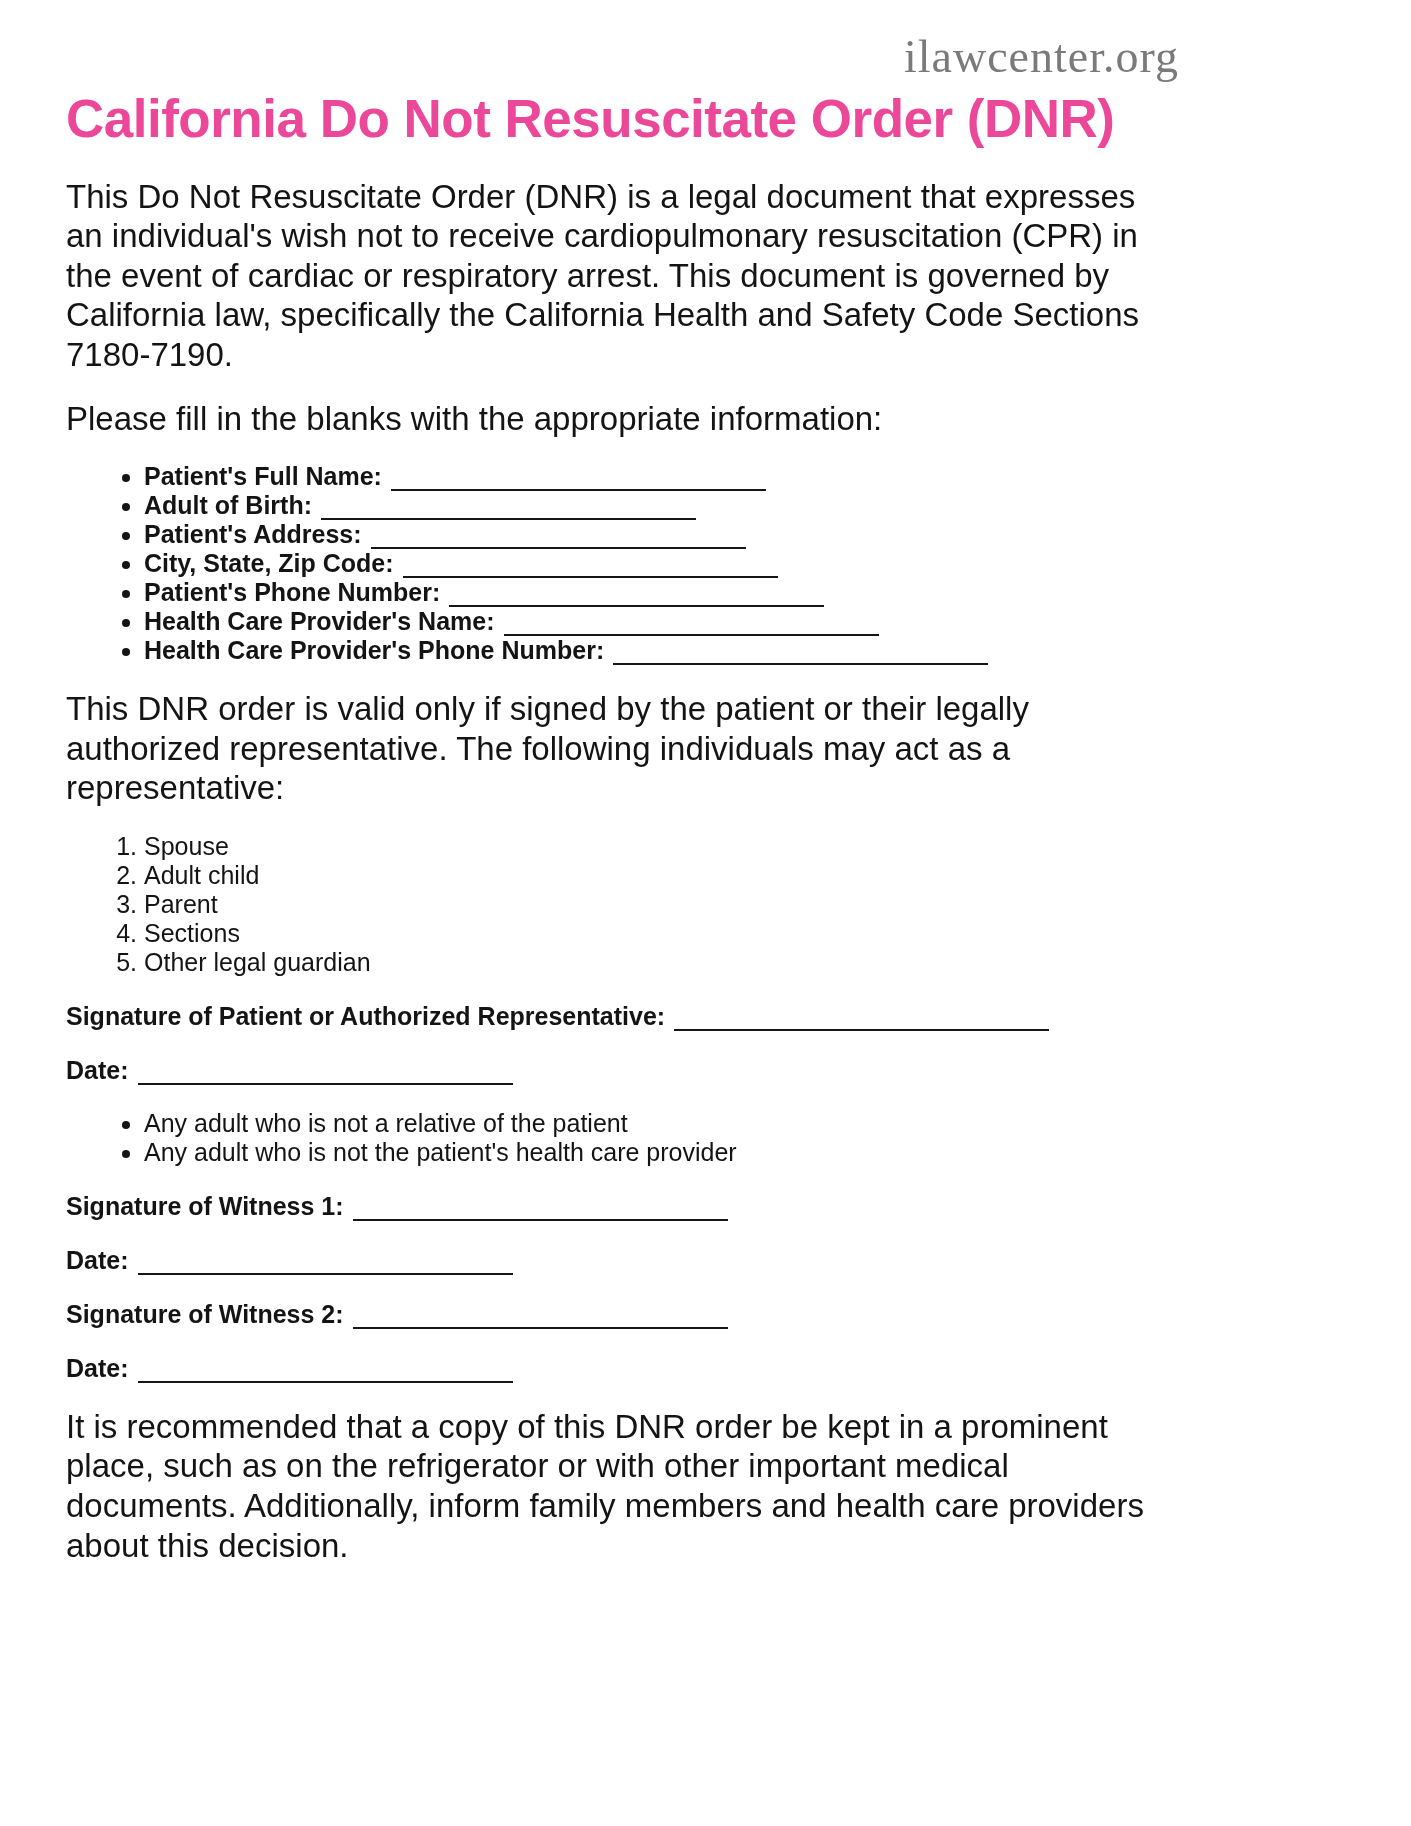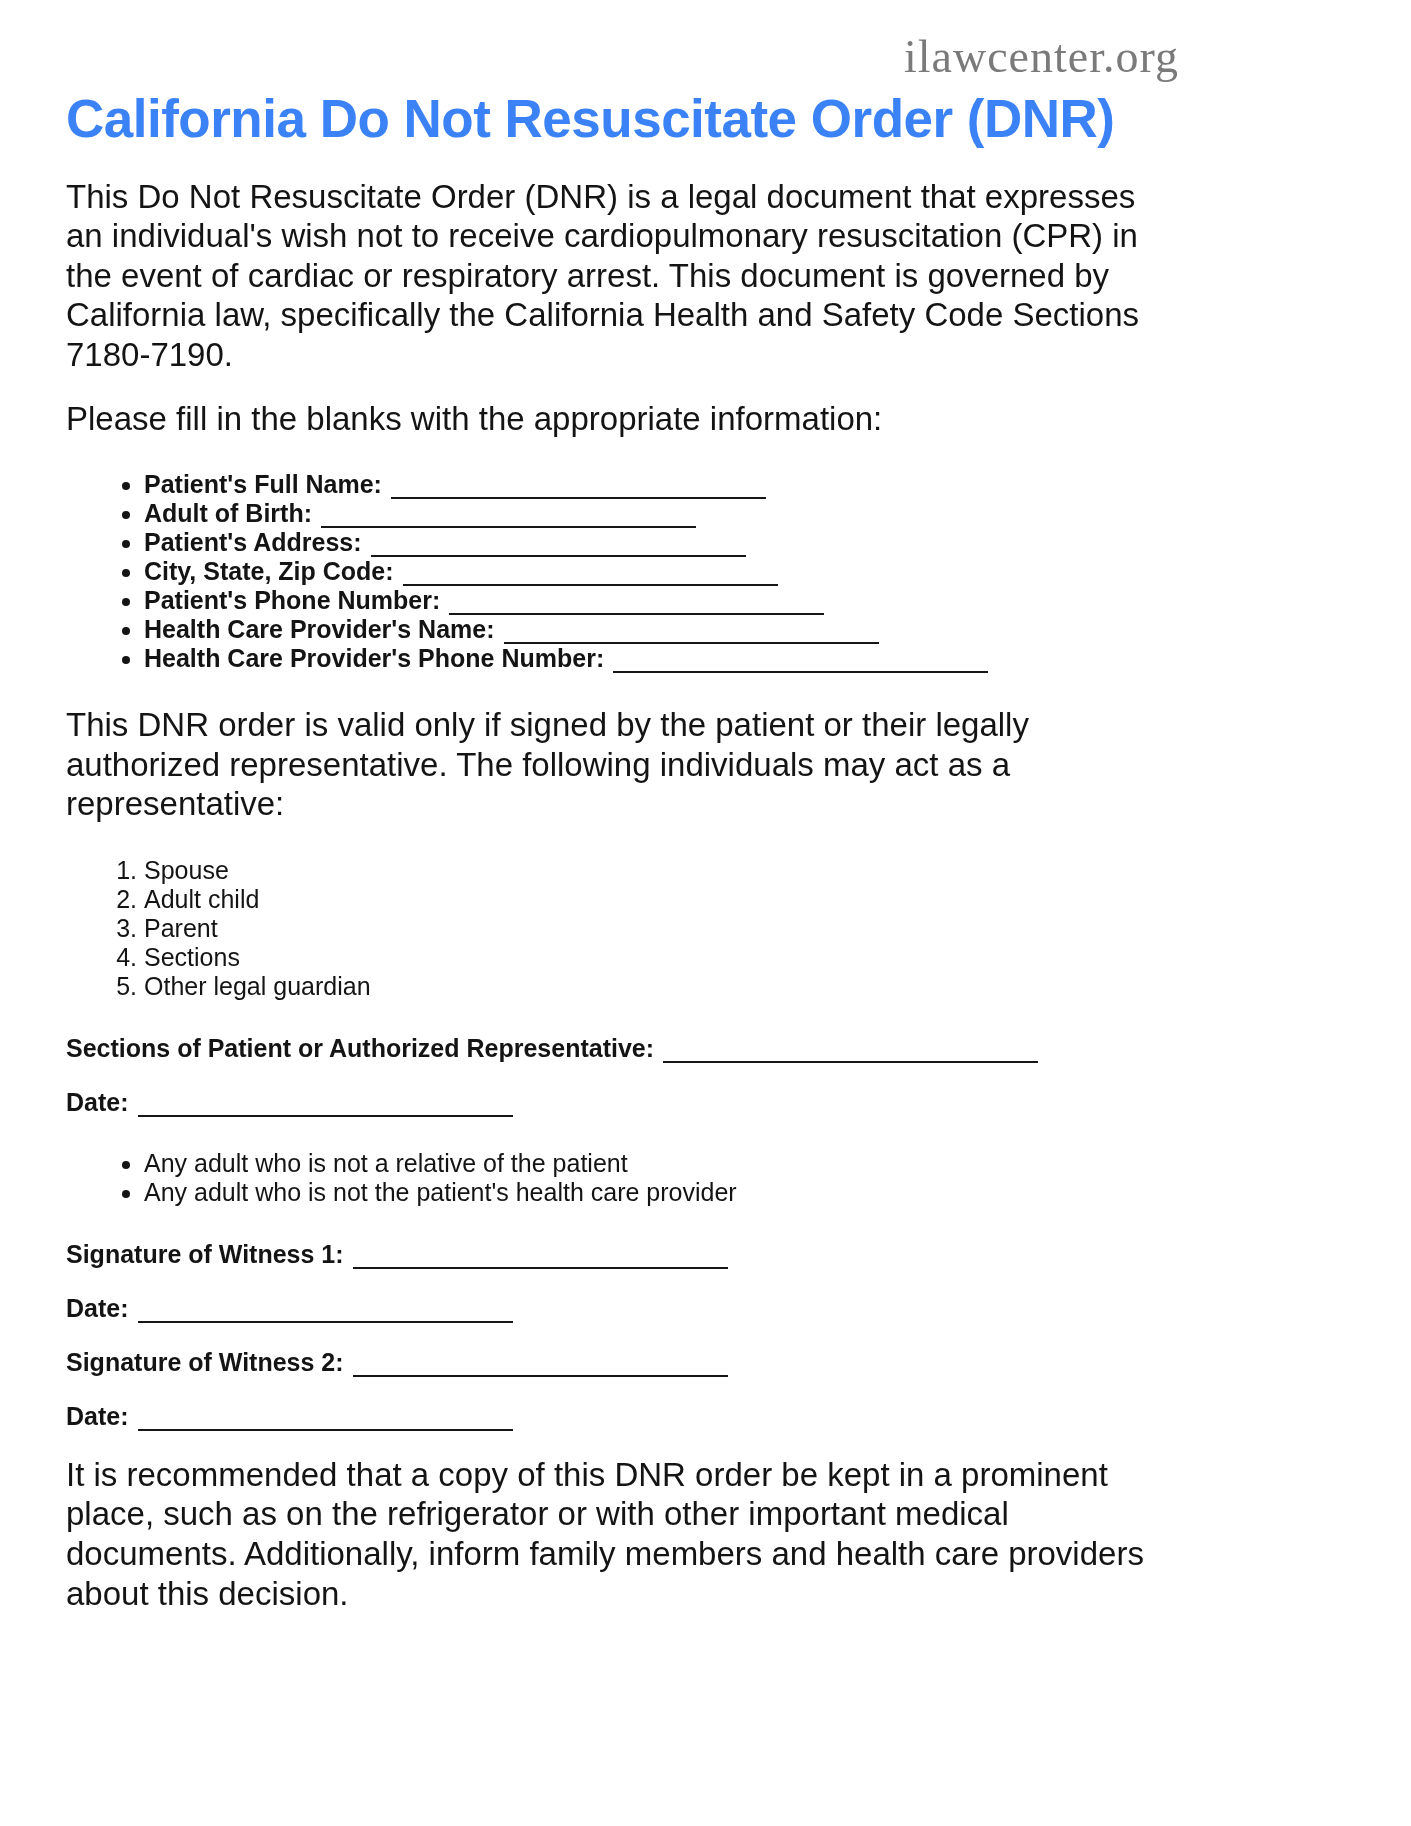--- a/index.html
+++ b/index.html
@@ -19,35 +19,35 @@
     color: #7a7a7a;
     text-align: right;
     padding-right: 166px;
     letter-spacing: 1px;
   }
 
   h1.title {
     font-size: 53px;
     line-height: 1.18;
     font-weight: 700;
-    color: #3b82f6;
+    color: #ec4899;
     margin: 8px 0 26px 0;
     max-width: 1100px;
     letter-spacing: -0.5px;
   }
 
   .para {
     font-size: 33px;
     line-height: 1.2;
     margin: 24px 0;
     max-width: 1085px;
   }
 
   ul.field-list, ol.rep-list, ul.rule-list {
-    margin: 32px 0;
+    margin: 16px 0;
     padding-left: 78px;
   }
   ul.field-list li, ol.rep-list li, ul.rule-list li {
     font-size: 25px;
     line-height: 1.16;
   }
   ul.field-list li { white-space: nowrap; }
   ul.field-list li strong { font-weight: 700; }
 
   .blank {
@@ -108,21 +108,21 @@
 
   <ol class="rep-list">
     <li>Spouse</li>
     <li>Adult child</li>
     <li>Parent</li>
     <li>Sections</li>
     <li>Other legal guardian</li>
   </ol>
 
   <p class="sig-line">
-    <strong>Sections of Patient or Authorized Representative:</strong><span class="blank"></span>
+    <strong>Signature of Patient or Authorized Representative:</strong><span class="blank"></span>
   </p>
 
   <p class="sig-line">
     <strong>Date:</strong><span class="blank"></span>
   </p>
 
 
   <ul class="rule-list">
     <li>Any adult who is not a relative of the patient</li>
     <li>Any adult who is not the patient's health care provider</li>

